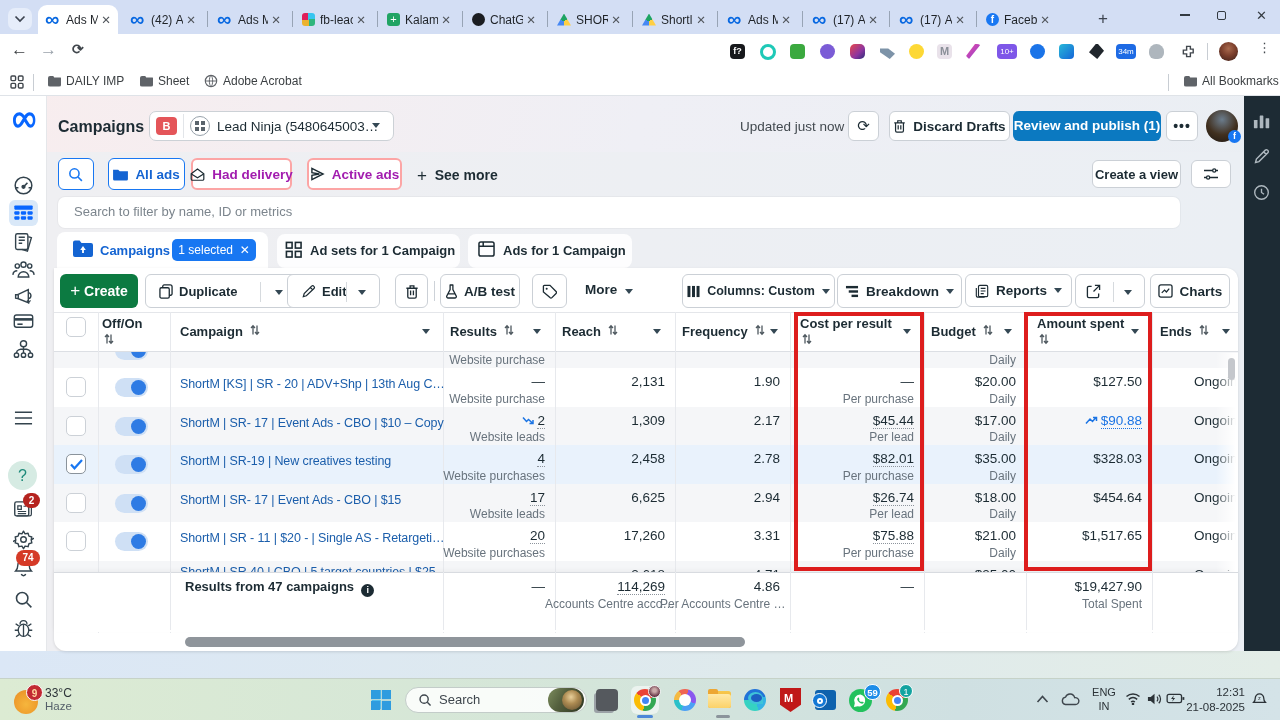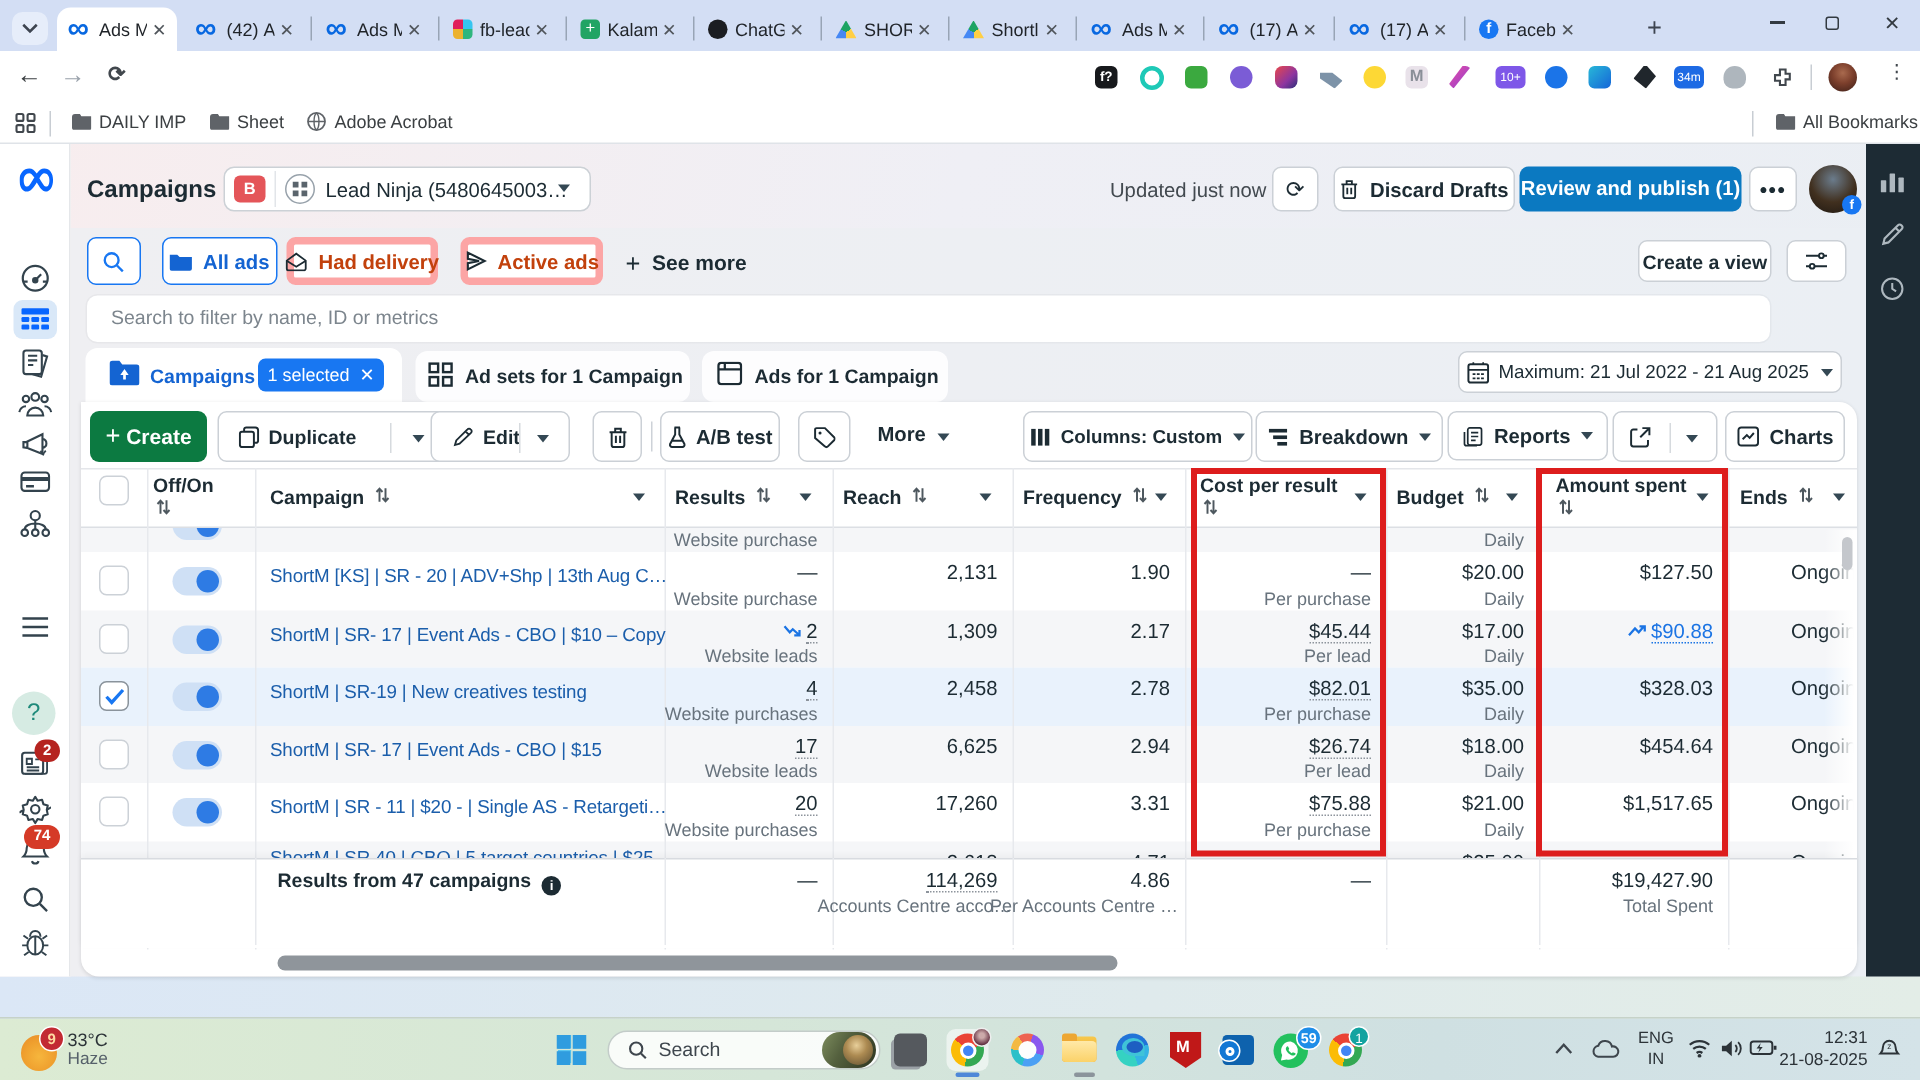--- a/index.html
+++ b/index.html
@@ -18,21 +18,21 @@
 .exticon{position:absolute;top:10px;width:15px;height:15px;border-radius:4px;}
 .bmitem{position:absolute;top:6px;font-size:12px;color:#3c4043;display:flex;align-items:center;gap:5px;}
 
 #appbg{left:0;top:96px;width:1280px;height:584px;background:linear-gradient(105deg,#f8edee 0%,#efeff5 45%,#e9eef3 100%);}
 #appbg2{left:47px;top:152px;width:1197px;height:499px;background:linear-gradient(90deg,#efeff2 0%,#ebeff4 100%);}
 #bottomstrip{left:0;top:651px;width:1280px;height:29px;background:linear-gradient(90deg,#dbe7f6,#dfeaec 60%,#e3ede7);}
 #sidebar{left:0;top:96px;width:47px;height:555px;background:#fff;border-right:1px solid #e5e7ea;}
 #darkrail{left:1244px;top:96px;width:36px;height:555px;background:#1d2b34;}
 #card{left:54px;top:268px;width:1184px;height:383px;background:#fff;border-radius:0 12px 12px 12px;box-shadow:0 1px 3px rgba(0,0,0,.12);}
 .btn{position:absolute;display:flex;align-items:center;justify-content:center;background:#fff;border:1px solid #cbd0d6;border-radius:6px;font-size:14px;color:#1c2b33;font-weight:bold;gap:7px;white-space:nowrap;}
-.chip{position:absolute;top:158px;display:flex;align-items:center;justify-content:center;background:#fff;border:5px solid #fca5a5;border-radius:6px;font-size:13.5px;color:#c2410c;font-weight:bold;gap:7px;height:32px;white-space:nowrap;}
+.chip{position:absolute;top:158px;display:flex;align-items:center;justify-content:center;background:#fff;border:2px solid #fca5a5;border-radius:6px;font-size:13.5px;color:#a21caf;font-weight:bold;gap:7px;height:32px;white-space:nowrap;}
 
 .hdr{position:absolute;font-size:13px;font-weight:bold;color:#1c2b33;white-space:nowrap;}
 .num{position:absolute;font-size:13.5px;color:#1c2b33;text-align:right;white-space:nowrap;}
 .sub{position:absolute;font-size:12px;color:#68737d;text-align:right;white-space:nowrap;}
 .lnk{position:absolute;font-size:12.5px;letter-spacing:-0.1px;color:#1b5eab;white-space:nowrap;}
 .dot{border-bottom:1px dotted #8d949c;}
 .gridv{position:absolute;top:3px;width:1px;height:321px;background:#e7e9ed;}
 .toggle{position:absolute;width:33px;height:19px;border-radius:10px;background:#cfe0f5;}
 .toggle i{position:absolute;right:2px;top:2px;width:15px;height:15px;border-radius:50%;background:#2e7be4;}
 .cbx{position:absolute;width:20px;height:20px;border:1.5px solid #ccd1d7;border-radius:5px;background:#fff;}
@@ -379,26 +379,20 @@
     </svg>
   <div class="abs" style="left:310px;top:243px;font-size:13px;font-weight:bold;color:#1c2b33;">Ad sets for 1 Campaign</div>
   <svg class="abs" style="left:478px;top:241px;" width="17" height="16" viewBox="0 0 18 17">
       <g fill="none" stroke="#1c2b33" stroke-width="1.6">
         <rect x="1" y="1" width="16" height="15" rx="2"></rect>
         <path d="M1 5.5h16M5.5 1v4.5"></path>
       </g>
     </svg>
   <div class="abs" style="left:503px;top:243px;font-size:13px;font-weight:bold;color:#1c2b33;">Ads for 1 Campaign</div>
 
-  <div class="btn" style="left:972px;top:234px;width:256px;height:28px;font-weight:normal;font-size:12.5px;gap:6px;white-space:nowrap;"><svg width="15" height="15" viewBox="0 0 16 16">
-        <g fill="none" stroke="#1c2b33" stroke-width="1.4">
-          <rect x="1" y="2" width="14" height="13" rx="1.5"></rect>
-          <path d="M1 6h14M4.5 2V0.5M11.5 2V0.5M4 9h2M7 9h2M10 9h2M4 12h2M7 12h2M10 12h2" stroke-width="1.2"></path>
-        </g>
-      </svg>Maximum: 21 Jul 2022 - 21 Aug 2025<span class="caret" style="margin-left:2px;"></span></div>
   <div class="abs" id="card"></div>
 
   <div class="abs" style="left:60px;top:274px;width:78px;height:34px;background:#0c7a41;border-radius:6px;color:#fff;font-size:14px;font-weight:bold;text-align:center;line-height:34px;"><span style="font-size:17px;font-weight:normal;">+</span> Create</div>
   <div class="btn" style="left:145px;top:274px;width:154px;height:34px;font-size:13px;gap:6px;justify-content:flex-start;padding-left:13px;"><svg width="14" height="15" viewBox="0 0 15 16">
         <g fill="none" stroke="#1c2b33" stroke-width="1.4">
           <rect x="1" y="4" width="10" height="11" rx="1.5"></rect>
           <path d="M4 4V2.5A1.5 1.5 0 015.5 1H12a2 2 0 012 2v7.5a1.5 1.5 0 01-1.5 1.5H11"></path>
         </g>
       </svg>Duplicate<span style="position:absolute;right:37px;top:7px;width:1px;height:20px;background:#d6dade;"></span><span class="caret" style="position:absolute;right:15px;top:15px;"></span></div>
   <div class="btn" style="left:287px;top:274px;width:93px;height:34px;font-size:13px;gap:6px;justify-content:flex-start;padding-left:14px;"><svg width="14" height="14" viewBox="0 0 16 16">

